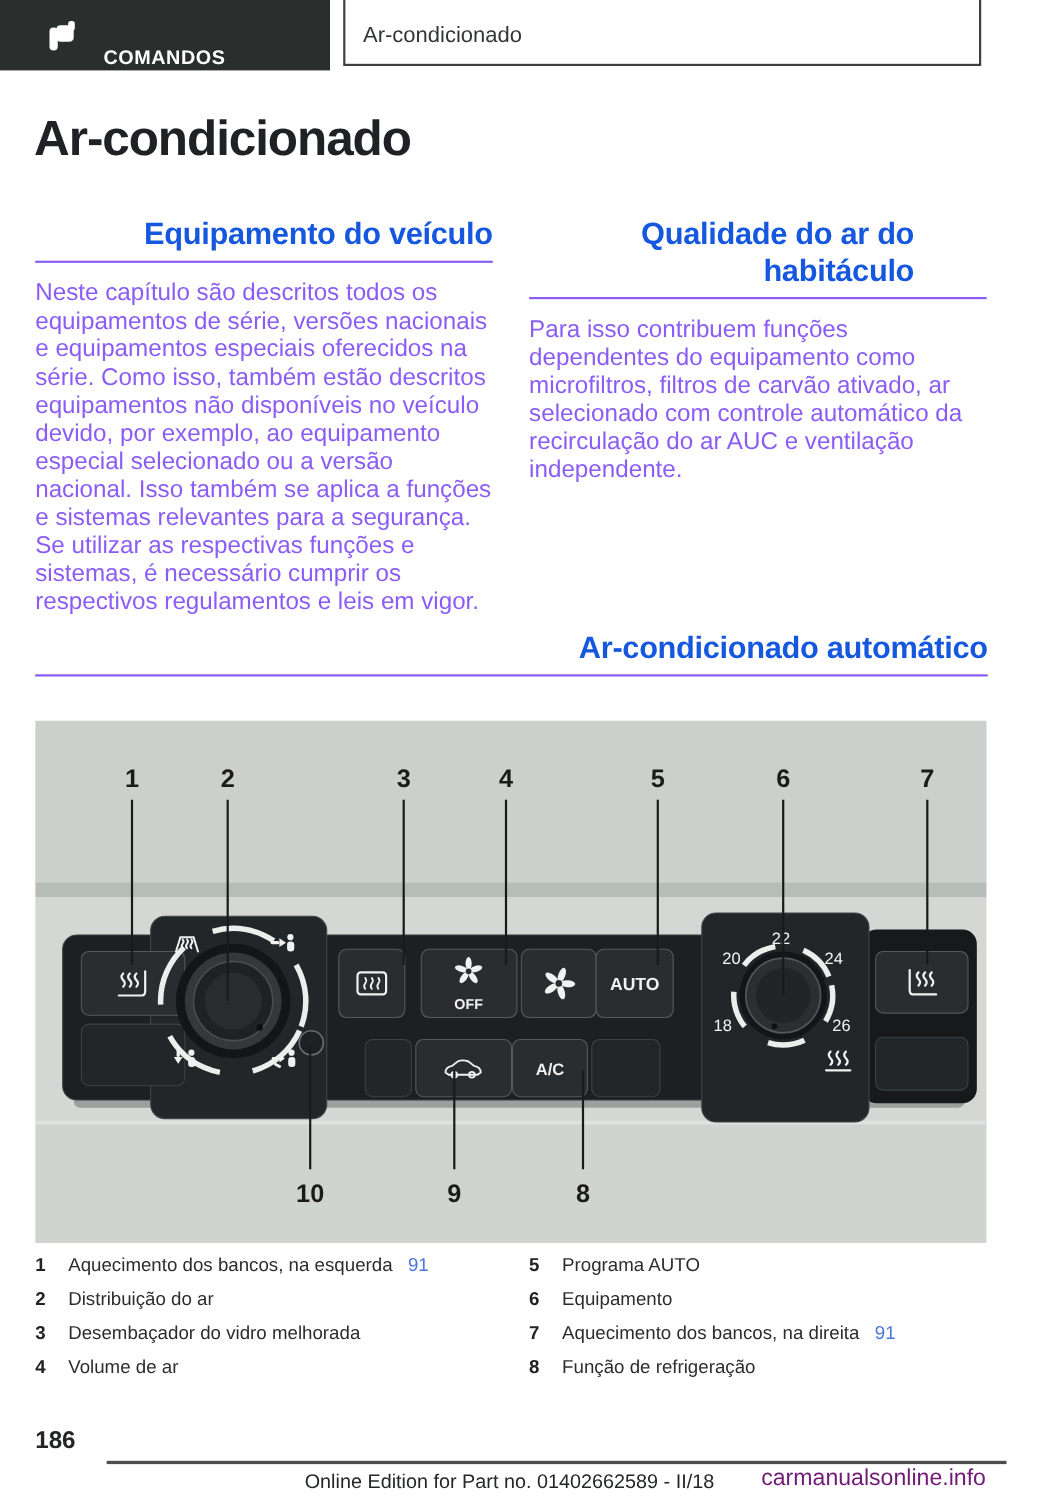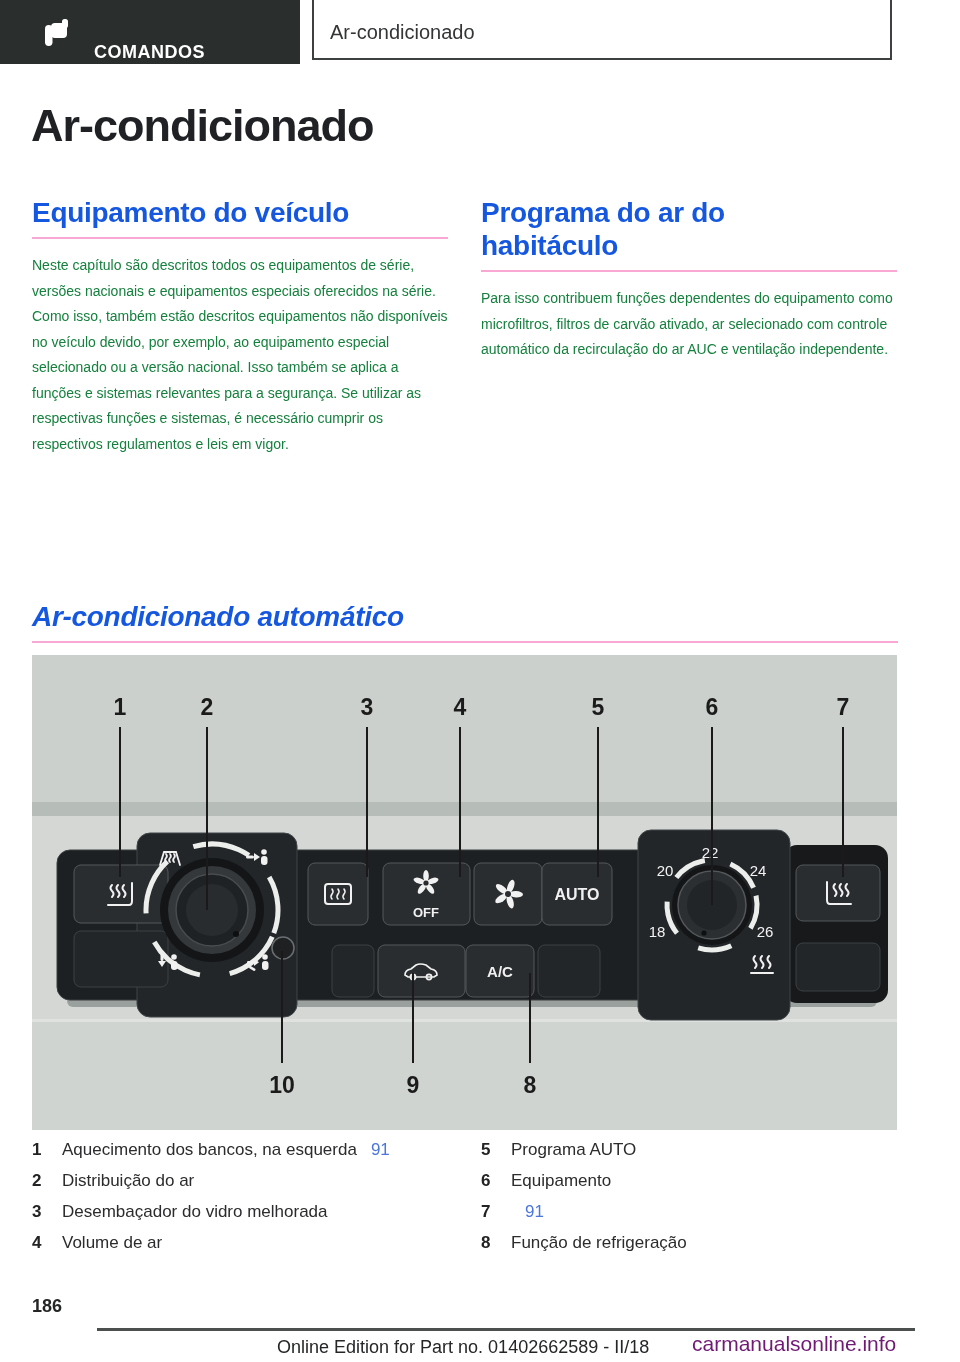--- a/index.html
+++ b/index.html
@@ -15,39 +15,39 @@
     border:2px solid #3c4040;box-sizing:border-box;display:flex;align-items:center;}
   .section-label{font-size:20px;color:#333537;margin-left:16px;margin-top:10px;}
 
   
   .page-title{position:absolute;left:31px;top:100px;margin:0;font-size:45px;font-weight:bold;
     color:#1f2124;letter-spacing:-1px;}
   .col{position:absolute;width:416px;}
   .col-left{left:32px;top:196px;}
   .col-right{left:481px;top:196px;}
   h2.blue{margin:0;color:#1558df;font-size:28px;line-height:33px;font-weight:bold;
-    letter-spacing:-0.3px;border-bottom:2px solid #f9a8d4;padding-bottom:8px;}
+    letter-spacing:-0.3px;border-bottom:2px solid #8b5cf6;padding-bottom:8px;text-align:right;}
   h2.blue .inner{display:block;max-width:350px;}
-  .body-text{font-size:14px;line-height:25.5px;color:#15803d;margin:14px 0 0 0;}
-  .auto-heading{position:absolute;left:32px;top:600px;width:866px;font-style:italic;}
+  .body-text{font-size:22px;line-height:25.5px;color:#8b5cf6;margin:14px 0 0 0;}
+  .auto-heading{position:absolute;left:32px;top:572px;width:866px;}
 
   
   .figure{position:absolute;left:32px;top:655px;width:865px;height:475px;}
   .figure svg{display:block;font-family:"Liberation Sans",sans-serif;}
 
   
   .legend-col{position:absolute;width:418px;}
   .legend-left{left:32px;top:1140px;}
   .legend-right{left:481px;top:1140px;}
   .legend-row{display:flex;align-items:baseline;font-size:17px;line-height:20px;margin-bottom:11px;color:#2c2c2e;}
   .legend-num{font-weight:bold;width:30px;flex:0 0 30px;color:#232325;}
   .legend-ref{color:#4b76da;margin-left:14px;text-decoration:none;cursor:pointer;}
 
   
-  .page-number{position:absolute;left:32px;top:1296px;font-size:18px;font-weight:bold;color:#232527;}
+  .page-number{position:absolute;left:32px;top:1296px;font-size:22px;font-weight:bold;color:#232527;}
   .footer-rule{position:absolute;left:97px;top:1328px;width:818px;height:3px;background:#4b4f4e;}
   .footer-text{position:absolute;left:277px;top:1337px;font-size:18px;color:#242628;}
   .watermark{position:absolute;left:692px;top:1332px;font-size:21px;color:#701a75;}
 </style>
 </head>
 <body>
 
 <div class="page">
 
   <div class="chapter-tab">
@@ -64,21 +64,21 @@
 
   <h1 class="page-title">Ar-condicionado</h1>
 
   <div class="col col-left">
     <h2 class="blue">Equipamento do veículo</h2>
     <p class="body-text">Neste capítulo são descritos todos os equipamentos de série, versões nacionais e equipamentos especiais oferecidos na série. Como isso, também estão descritos equipamentos não disponíveis no veículo devido, por exemplo, ao equipamento especial selecionado ou a versão nacional. Isso também se aplica a funções e sistemas relevantes para a segurança. Se utilizar as respectivas funções e sistemas, é necessário cumprir os respectivos regulamentos e leis em vigor.</p>
   </div>
 
   <div class="col col-right">
     <h2 class="blue">
-        <span class="inner">Programa do ar do habitáculo</span>
+        <span class="inner">Qualidade do ar do habitáculo</span>
       </h2>
     <p class="body-text">Para isso contribuem funções dependentes do equipamento como microfiltros, filtros de carvão ativado, ar selecionado com controle automático da recirculação do ar AUC e ventilação independente.</p>
   </div>
 
   <div class="auto-heading">
     <h2 class="blue">Ar-condicionado automático</h2>
   </div>
 
   <div class="figure">
     <svg width="865" height="475" viewBox="0 0 865 475">
@@ -303,20 +303,21 @@
     <div class="legend-row">
       <span class="legend-num">5</span>
       <span class="legend-text">Programa AUTO</span>
     </div>
     <div class="legend-row">
       <span class="legend-num">6</span>
       <span class="legend-text">Equipamento</span>
     </div>
     <div class="legend-row">
       <span class="legend-num">7</span>
+      <span class="legend-text">Aquecimento dos bancos, na direita</span>
       <a class="legend-ref">91</a>
     </div>
     <div class="legend-row">
       <span class="legend-num">8</span>
       <span class="legend-text">Função de refrigeração</span>
     </div>
   </div>
 
   <div class="page-number">186</div>
   <div class="footer-rule"></div>

